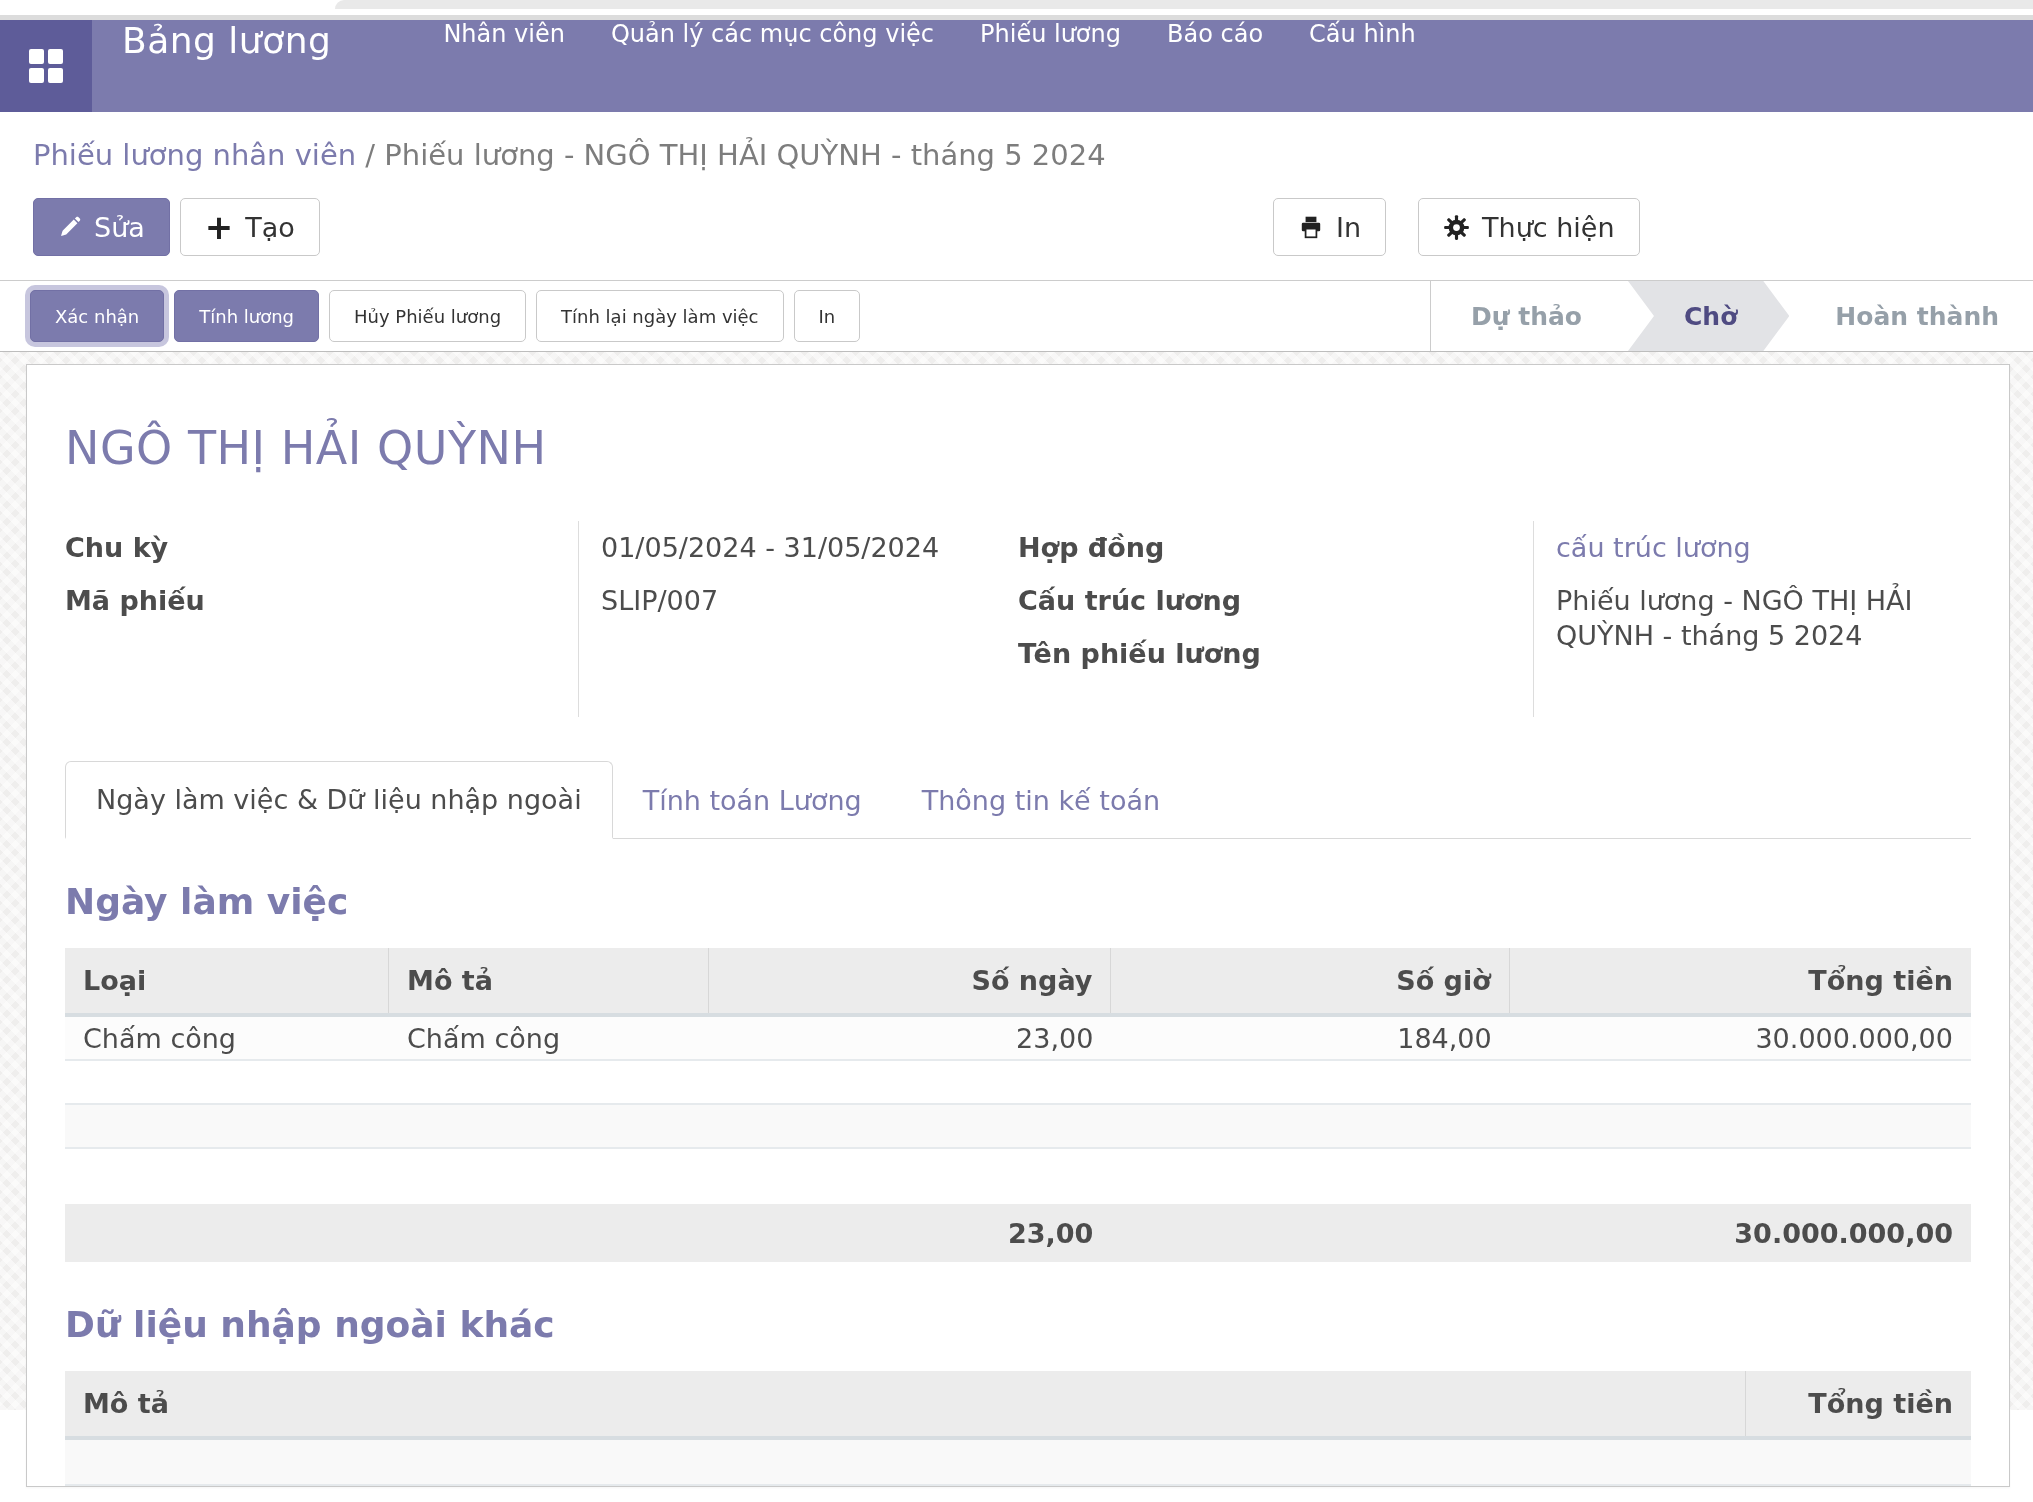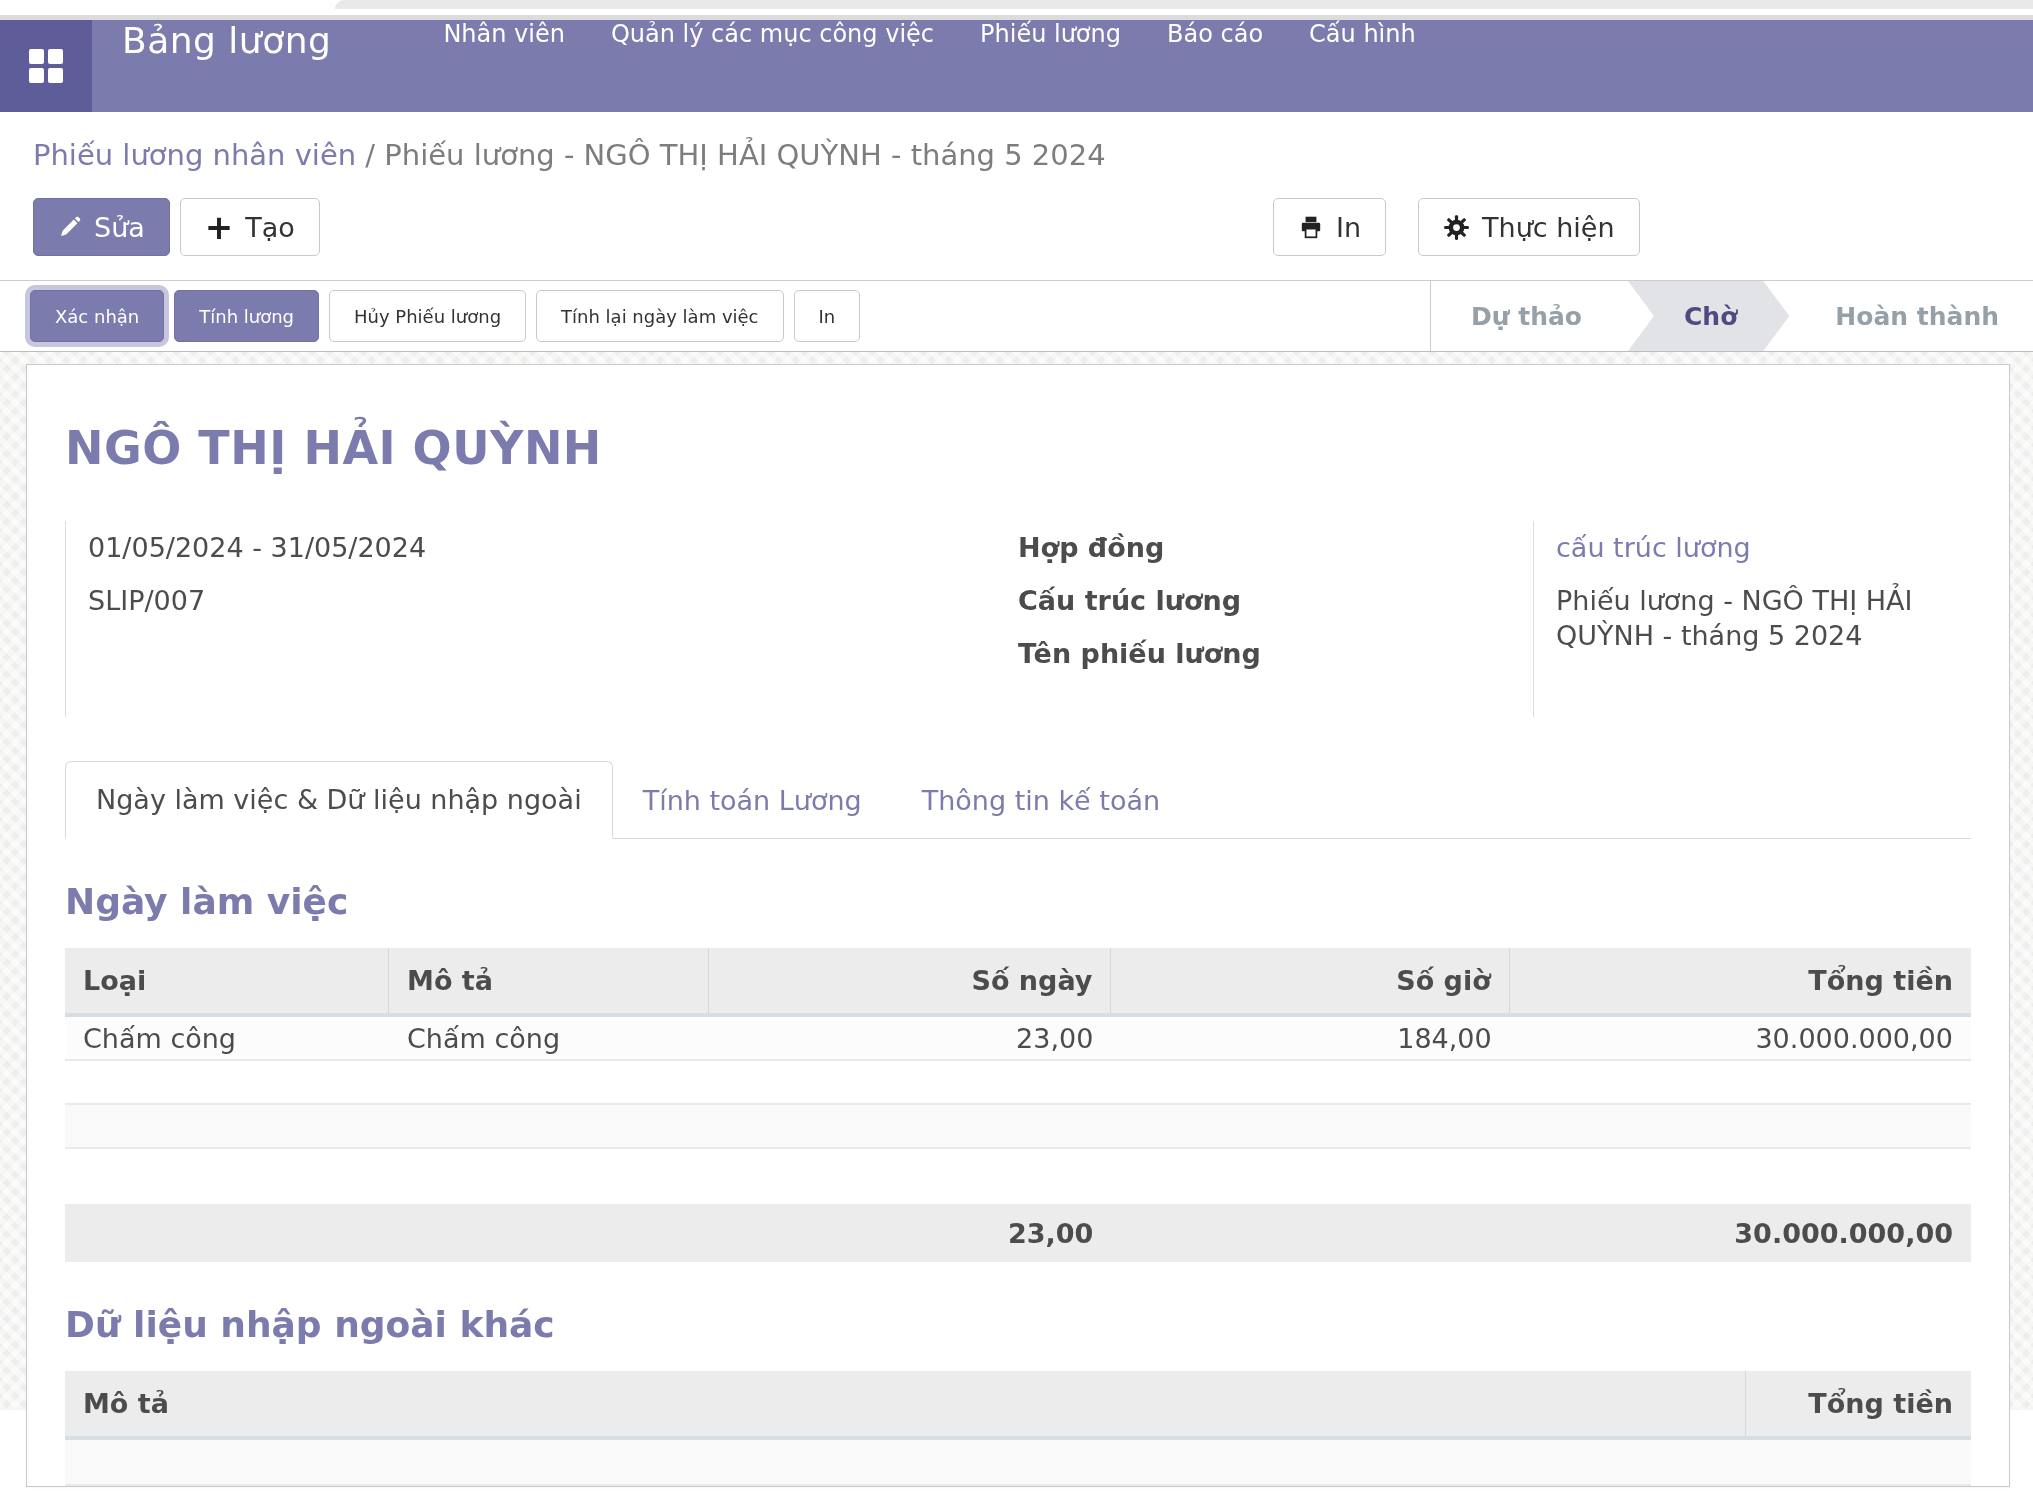--- a/index.html
+++ b/index.html
@@ -52,21 +52,21 @@
 
   
   .content-bg { height:1058px; padding:12px 0 0 0;
     background:
       repeating-linear-gradient(45deg, rgba(255,255,255,.55) 0 6px, rgba(0,0,0,0) 6px 12px),
       repeating-linear-gradient(-45deg, rgba(255,255,255,.45) 0 6px, rgba(0,0,0,0) 6px 12px),
       #efeeed; }
   .card { margin:0 23px 0 26px; background:#fff; border:1px solid #c9c9c9; min-height:1046px;
     padding:56px 38px 0 38px; box-shadow:0 1px 2px rgba(0,0,0,.04); }
 
-  .record-title { color:#7c7bad; font-size:46px; font-weight:bold; letter-spacing:.5px; }
+  .record-title { color:#7c7bad; font-size:46px; font-weight:normal; letter-spacing:.5px; }
 
   .groups { display:flex; margin-top:46px; }
   .group { width:50%; display:flex; min-height:196px; }
   .g-labels { width:515px; flex:0 0 auto; }
   .g-labels.narrow { width:513px; }
   .g-values { flex:1; border-left:1px solid #ddd; padding-left:22px; }
   .g-row { min-height:50px; padding:9px 0; font-size:27px; line-height:1.3; }
   .g-label { font-weight:bold; color:#4c4c4c; }
   .g-value { color:#4c4c4c; }
   .g-value.link { color:#7c7bad; cursor:pointer; }
@@ -189,20 +189,24 @@
   </div>
 </div>
 
 <div class="content-bg">
   <div class="card">
 
     <div class="record-title">NGÔ THỊ HẢI QUỲNH</div>
 
     <div class="groups">
       <div class="group">
+        <div class="g-labels narrow">
+          <div class="g-row g-label">Chu kỳ</div>
+          <div class="g-row g-label">Mã phiếu</div>
+        </div>
         <div class="g-values">
           <div class="g-row g-value">01/05/2024 - 31/05/2024</div>
           <div class="g-row g-value">SLIP/007</div>
         </div>
       </div>
       <div class="group">
         <div class="g-labels">
           <div class="g-row g-label">Hợp đồng</div>
           <div class="g-row g-label">Cấu trúc lương</div>
           <div class="g-row g-label">Tên phiếu lương</div>

